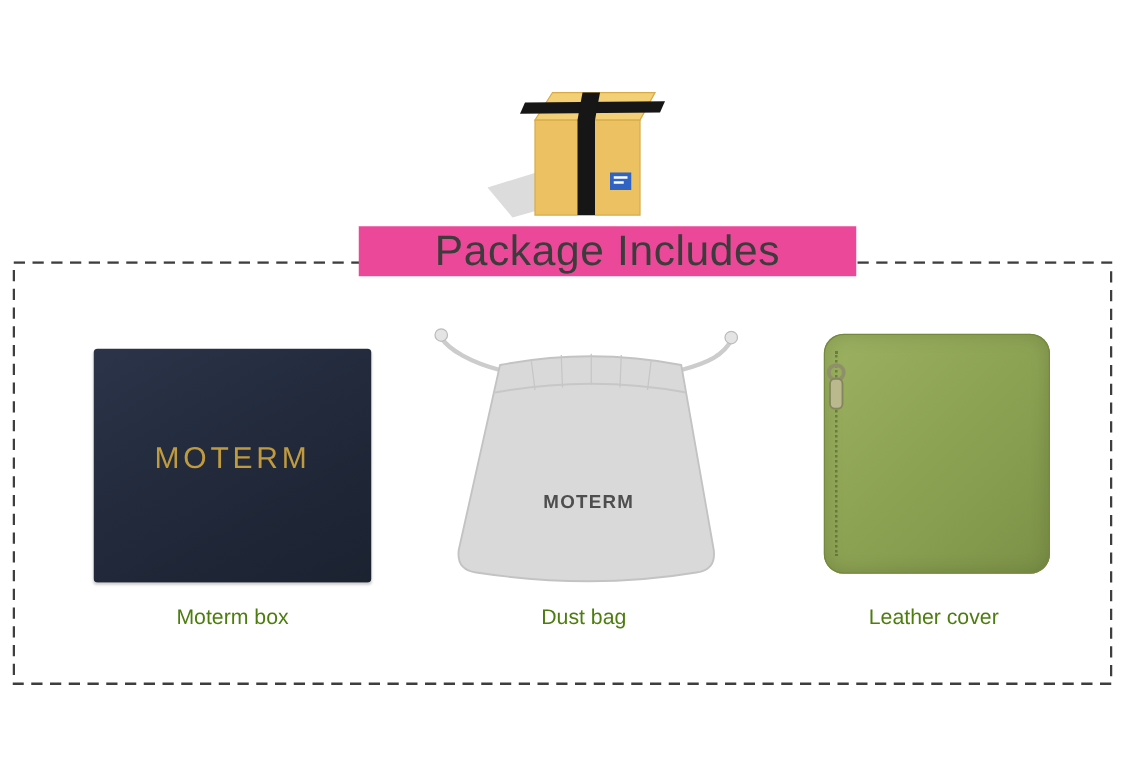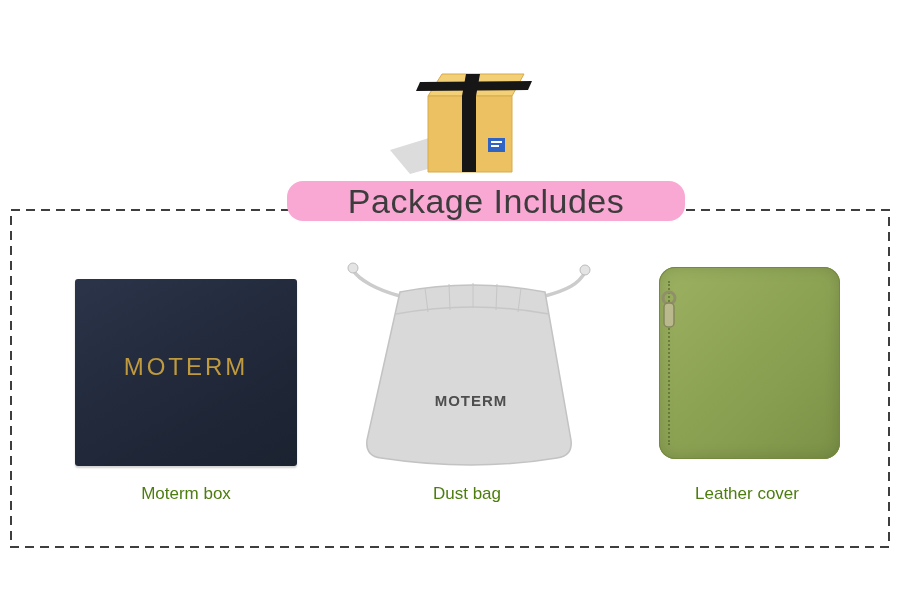--- a/index.html
+++ b/index.html
@@ -12,24 +12,23 @@
   }
   .stage { position: absolute; inset: 0; }
 
   
   .panel-border { position: absolute; left: 10px; top: 209px; }
 
   
   .banner {
     position: absolute; left: 287px; top: 181px;
     width: 398px; height: 40px;
-    background: #f9a8d4;
+    background: #ec4899;
     display: flex; align-items: center; justify-content: center;
     z-index: 3;
-    border-radius: 16px;
   }
   .banner-title { font-size: 34px; color: #3c3c3c; letter-spacing: 0.5px; }
 
   
   .box-icon { position: absolute; left: 386px; top: 50px; z-index: 2; }
 
   
   .navy-box {
     position: absolute; left: 75px; top: 279px;
     width: 222px; height: 187px;

